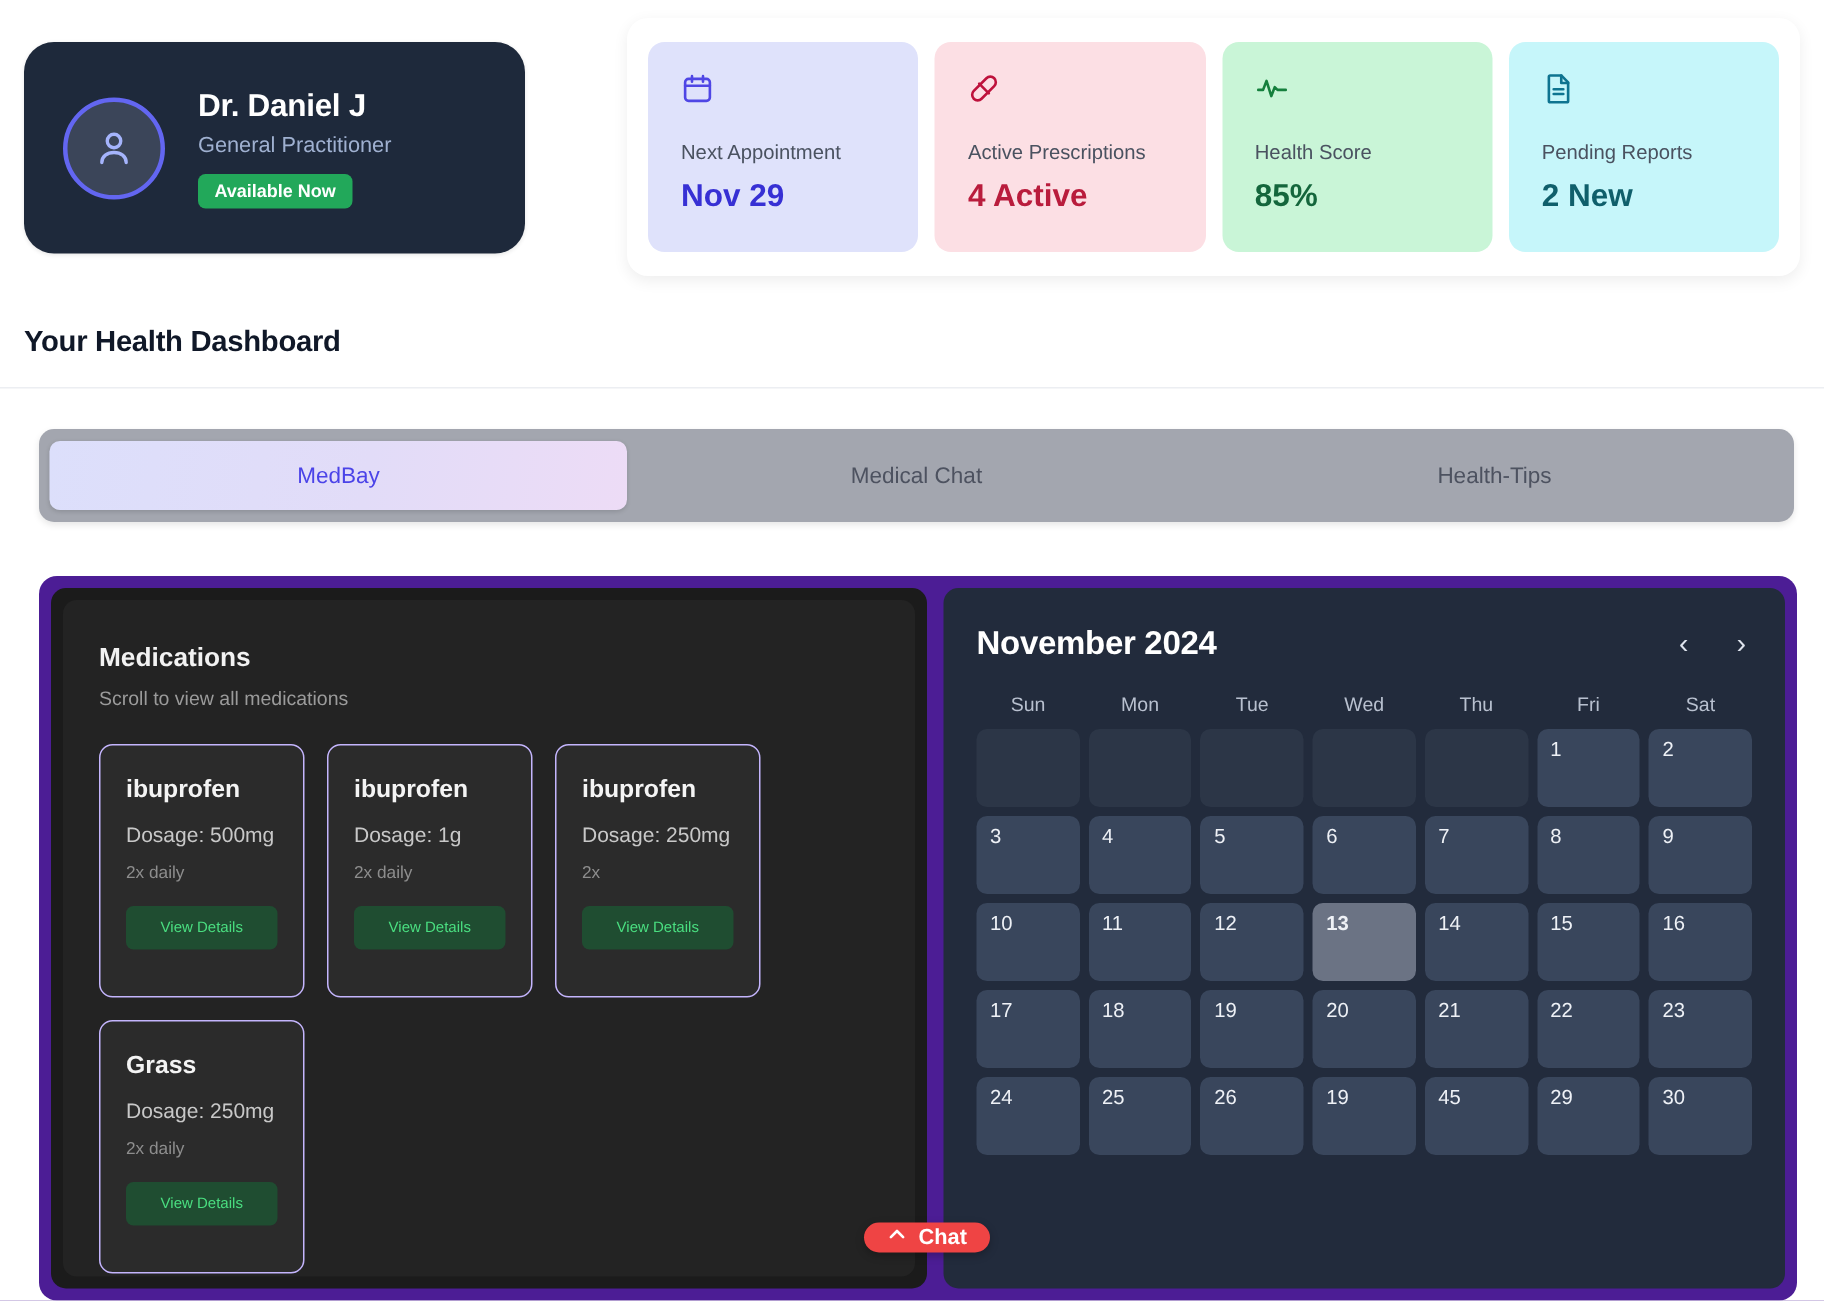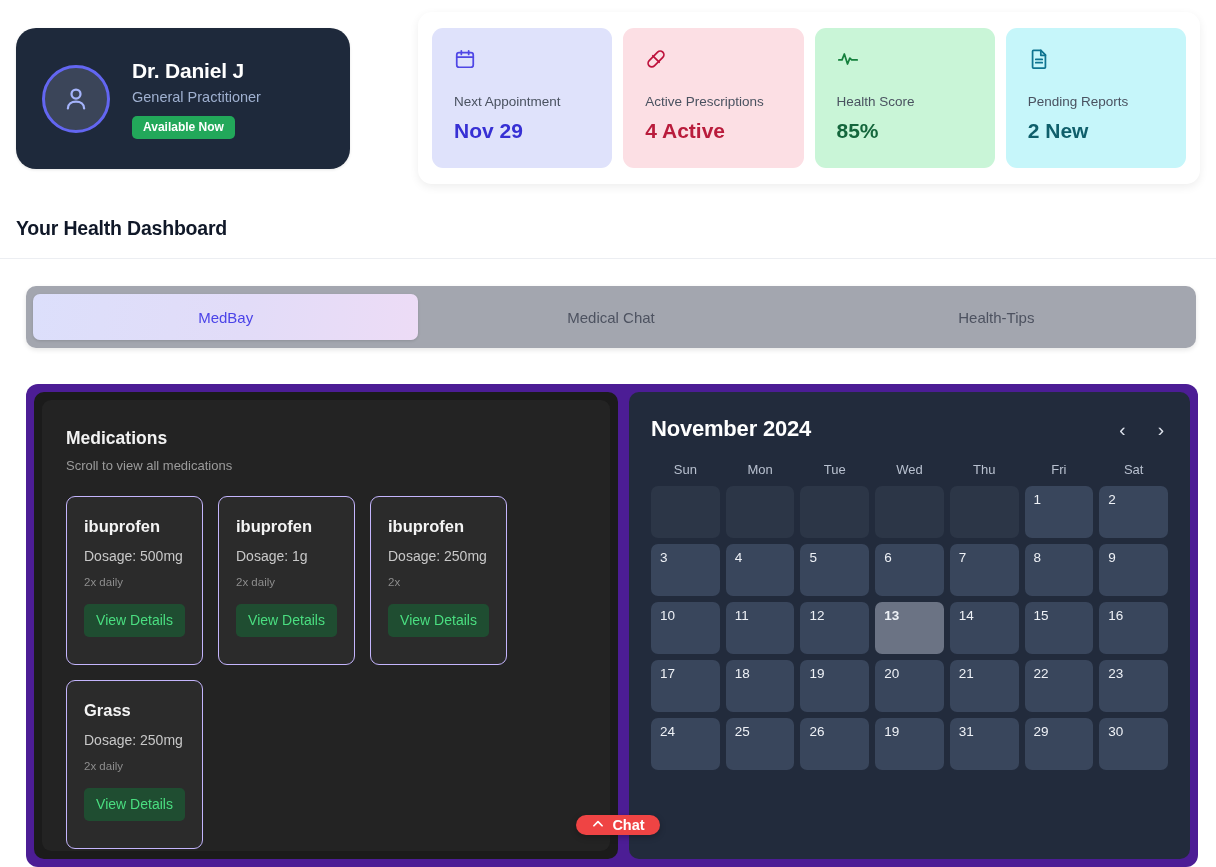--- a/index.html
+++ b/index.html
@@ -171,21 +171,21 @@
     margin-top: 12px; line-height: 1.2;
   }
   .med-freq {
     font-size: 11.5px; color: #8d8d8d;
     margin-top: 11px; line-height: 1.2;
   }
   .med-btn {
     display: block; width: 100%; margin-top: 14px;
     background: #1f4d31; color: #4ade80;
     border: none; border-radius: 5px;
-    font-size: 14px; font-family: inherit;
+    font-size: 10px; font-family: inherit;
     padding: 9px 0; cursor: pointer;
     line-height: 1.1;
   }
 
   
   .cal-panel {
     flex: 1 1 auto; height: 100%;
     background: #222b3c;
     border-radius: 10px;
     padding: 24px 22px 0 22px;
@@ -401,21 +401,21 @@
         <div class="cal-cell">18</div>
         <div class="cal-cell">19</div>
         <div class="cal-cell">20</div>
         <div class="cal-cell">21</div>
         <div class="cal-cell">22</div>
         <div class="cal-cell">23</div>
         <div class="cal-cell">24</div>
         <div class="cal-cell">25</div>
         <div class="cal-cell">26</div>
         <div class="cal-cell">19</div>
-        <div class="cal-cell">31</div>
+        <div class="cal-cell">45</div>
         <div class="cal-cell">29</div>
         <div class="cal-cell">30</div>
       </div>
   </div>
 
 </div>
 
 <button class="chat-btn">
   <span>
     <svg width="14" height="14" viewBox="0 0 24 24" fill="none" stroke="#ffffff" stroke-width="3" stroke-linecap="round" stroke-linejoin="round">

